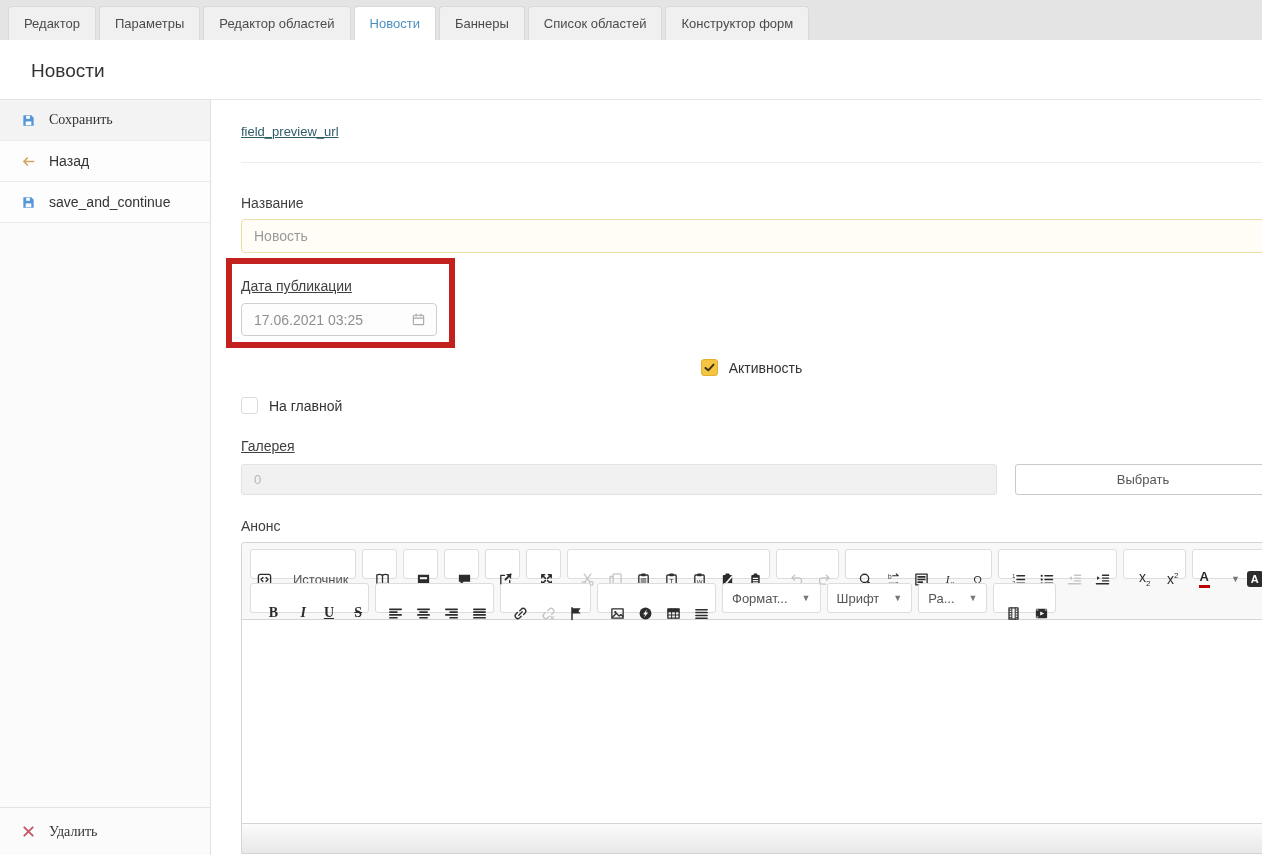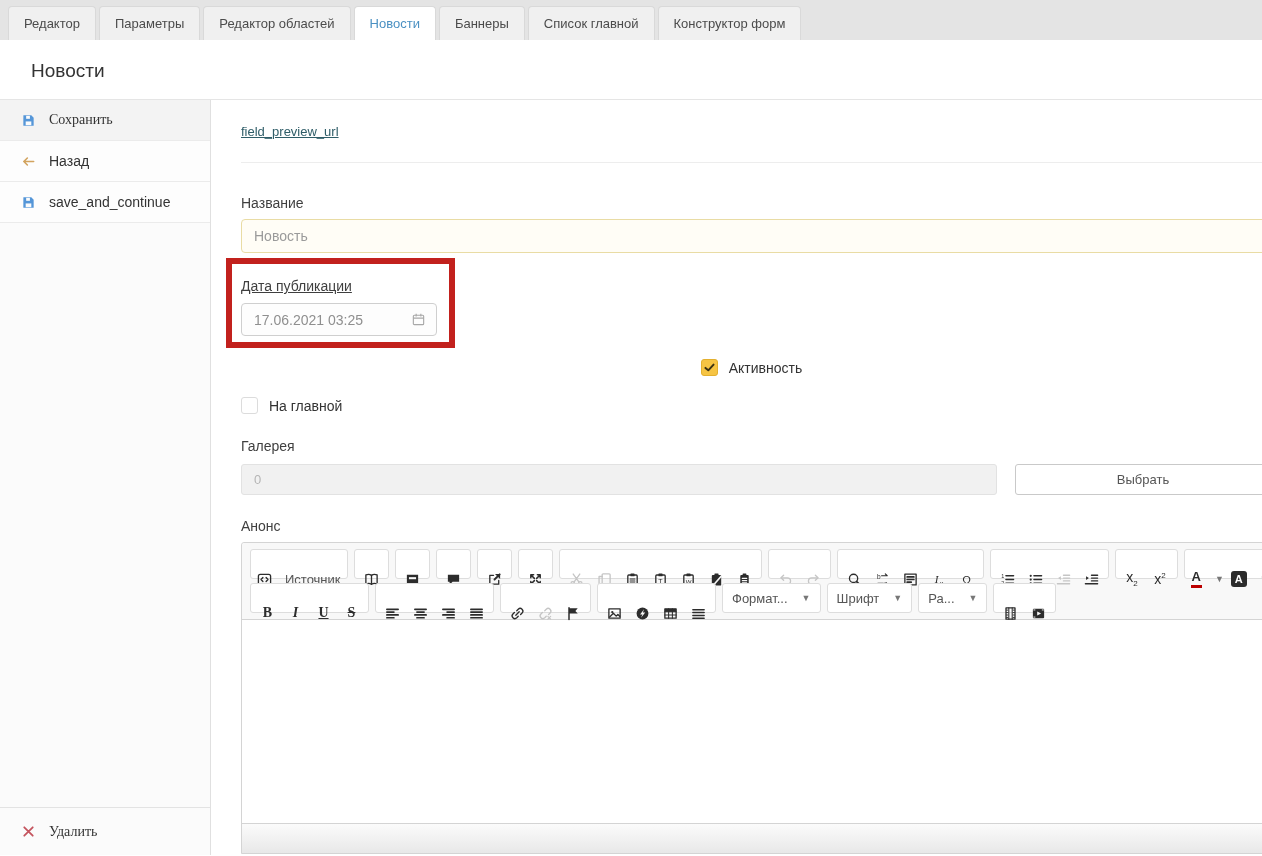--- a/index.html
+++ b/index.html
@@ -78,21 +78,21 @@
   
   .editor { margin-top:8px; width:1030px; border:1px solid #d4d4d4; border-radius:3px 3px 0 0; }
   .etoolbar { background:#f8f8f8; padding:4px 6px 4px 8px; border-bottom:1px solid #d4d4d4; border-radius:3px 3px 0 0; }
   .trow { display:flex; align-items:center; gap:6px; padding:2px 0; flex-wrap:nowrap; }
   .tgroup {
     display:inline-flex; align-items:center; gap:1px; background:#fff;
     border:1px solid #ddd; border-radius:3px; padding:2px 3px; height:30px;
   }
   .tbtn {
     min-width:27px; height:24px; border:none; background:transparent; border-radius:2px;
-    display:inline-flex; align-items:center; justify-content:center; gap:13px;
+    display:inline-flex; align-items:center; justify-content:flex-end; gap:21px;
     color:#2c2c2c; cursor:pointer; padding:0 3px; font-family:inherit;margin-top:30px;
   }
   .tbtn.disabled { color:#c5c5c5; cursor:default; }
   .tbtn svg { display:block; }
   .tbtn .tlabel { font-size:13px; color:#555; }
   .tbtn .arrow { font-size:9px; color:#777; }
   .glyph { font-size:14px; line-height:1; }
   .ablock {
     background:#2c2c2c; color:#fff; font-size:11px; font-weight:bold;
     width:16px; height:16px; border-radius:3px; display:inline-flex; align-items:center; justify-content:center;
@@ -103,21 +103,21 @@
     border:1px solid #ddd; border-radius:3px; height:30px; padding:0 9px; cursor:pointer;
   }
   .combo .clab { font-size:13px; color:#555; }
   .combo .arrow { font-size:9px; color:#777; margin-left:14px; }
   .econtent { height:203px; background:#fff; }
   .ebottom { height:30px; background:linear-gradient(#fbfbfb,#e8e8e8); border-top:1px solid #d4d4d4; }
 </style>
 </head>
 <body style="--annotation: #c2211d; --checkbox_checked: #f6c443; --active_tab_text: #4a90c2; --link: #2f5d68; --save_icon: #5596d8; --back_icon: #d2a35e; --delete_icon: #c4545e;">
 
-<div class="tabbar" id="tabbar"><div class="tab">Редактор</div><div class="tab">Параметры</div><div class="tab">Редактор областей</div><div class="tab active">Новости</div><div class="tab">Баннеры</div><div class="tab">Список главной</div><div class="tab">Конструктор форм</div></div>
+<div class="tabbar" id="tabbar"><div class="tab">Редактор</div><div class="tab">Параметры</div><div class="tab">Редактор областей</div><div class="tab active">Новости</div><div class="tab">Баннеры</div><div class="tab">Список областей</div><div class="tab">Конструктор форм</div></div>
 
 <div class="header">
   <div class="title">Новости</div>
 </div>
 
 <div class="layout">
 
   <div class="sidebar" id="sidebar">
     <div class="side-item">
         <span class="sicon" style="color: rgb(85, 150, 216);">
@@ -190,21 +190,21 @@
           </svg>
       </span>
       <span class="clabel">Активность</span>
     </div>
 
     <div class="check-row">
       <span class="cbox"></span>
       <span class="clabel">На главной</span>
     </div>
 
-    <div class="field-label" style="margin-top:24px;">Галерея</div>
+    <div class="field-label" style="margin-top:24px;text-decoration:underline;">Галерея</div>
     <div class="gallery-row">
       <input class="gallery-input" type="text" readonly="" value="0" style="">
       <button class="choose-btn">Выбрать</button>
     </div>
 
     <div class="field-label" style="margin-top:23px;">Анонс</div>
 
     <div class="editor">
       <div class="etoolbar" id="etoolbar">
           <div class="trow">

